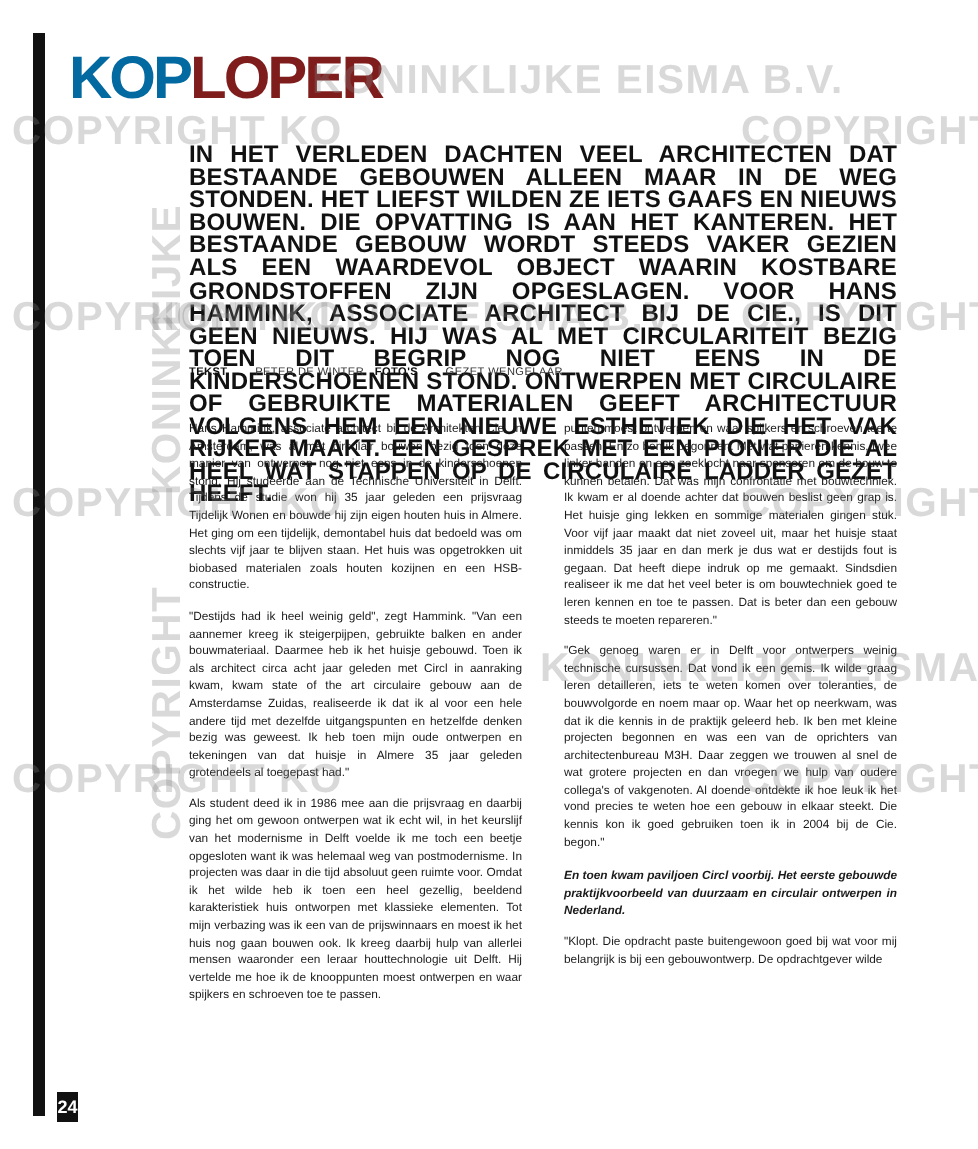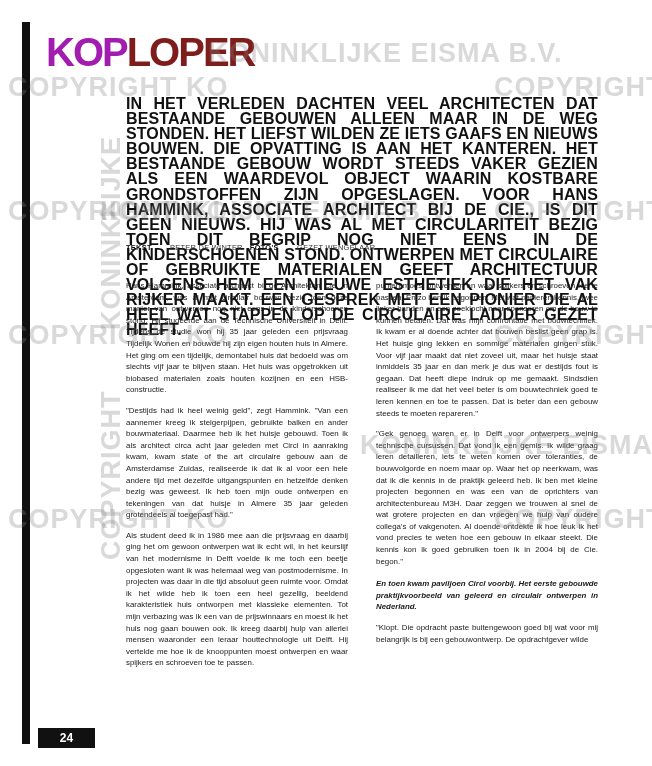--- a/index.html
+++ b/index.html
@@ -46,21 +46,21 @@
     display:flex;
     align-items:center;
   }
   .logo{
     font-size:40px;
     font-weight:bold;
     letter-spacing:-2px;
     font-family:"Liberation Sans", sans-serif;
     line-height:1;
   }
-  .logo .k{color:#a21caf;text-align:center;}
+  .logo .k{color:#0369a1;text-align:center;}
   .logo .l{color:#7f1d1d;}
   
   .intro{
     position:absolute;
     left:126px;top:96px;
     width:472px;
   }
   .intro p{
     margin:0;
     font-size:16px;
@@ -92,21 +92,21 @@
     text-align:justify;
   }
   .col-left{left:126px;}
   .col-right{left:376px;}
   .col p{margin:0 0 9px 0;}
   .col p.q{font-weight:bold;font-style:italic;margin-top:11px;}
   
   .pagenum{
     position:absolute;
     left:38px;top:728px;
-    width:57px;height:20px;
+    width:14px;height:20px;
     background:#111111;
     color:#ffffff;
     font-size:12px;
     font-weight:bold;
     display:flex;
     align-items:center;
     justify-content:center;
   }
 </style>
 </head>
@@ -133,21 +133,21 @@
   </div>
 
   <div class="col col-left">
       <p>Hans Hammink, associate architect bij de Architekten Cie. in Amsterdam, was al met circulair bouwen bezig toen deze manier van ontwerpen nog niet eens in de kinderschoenen stond. Hij studeerde aan de Technische Universiteit in Delft. Tijdens de studie won hij 35 jaar geleden een prijsvraag Tijdelijk Wonen en bouwde hij zijn eigen houten huis in Almere. Het ging om een tijdelijk, demontabel huis dat bedoeld was om slechts vijf jaar te blijven staan. Het huis was opgetrokken uit biobased materialen zoals houten kozijnen en een HSB-constructie.</p>
       <p>"Destijds had ik heel weinig geld", zegt Hammink. "Van een aannemer kreeg ik steigerpijpen, gebruikte balken en ander bouwmateriaal. Daarmee heb ik het huisje gebouwd. Toen ik als architect circa acht jaar geleden met Circl in aanraking kwam, kwam state of the art circulaire gebouw aan de Amsterdamse Zuidas, realiseerde ik dat ik al voor een hele andere tijd met dezelfde uitgangspunten en hetzelfde denken bezig was geweest. Ik heb toen mijn oude ontwerpen en tekeningen van dat huisje in Almere 35 jaar geleden grotendeels al toegepast had."</p>
       <p>Als student deed ik in 1986 mee aan die prijsvraag en daarbij ging het om gewoon ontwerpen wat ik echt wil, in het keurslijf van het modernisme in Delft voelde ik me toch een beetje opgesloten want ik was helemaal weg van postmodernisme. In projecten was daar in die tijd absoluut geen ruimte voor. Omdat ik het wilde heb ik toen een heel gezellig, beeldend karakteristiek huis ontworpen met klassieke elementen. Tot mijn verbazing was ik een van de prijswinnaars en moest ik het huis nog gaan bouwen ook. Ik kreeg daarbij hulp van allerlei mensen waaronder een leraar houttechnologie uit Delft. Hij vertelde me hoe ik de knooppunten moest ontwerpen en waar spijkers en schroeven toe te passen.</p>
     </div>
   <div class="col col-right">
       <p>punten moest ontwerpen en waar spijkers en schroeven toe te passen. En zo ben ik begonnen. Met wat papieren kennis, twee linker handen en een zoeklocht naar sponsoren om de bouw te kunnen betalen. Dat was mijn confrontatie met bouwtechniek. Ik kwam er al doende achter dat bouwen beslist geen grap is. Het huisje ging lekken en sommige materialen gingen stuk. Voor vijf jaar maakt dat niet zoveel uit, maar het huisje staat inmiddels 35 jaar en dan merk je dus wat er destijds fout is gegaan. Dat heeft diepe indruk op me gemaakt. Sindsdien realiseer ik me dat het veel beter is om bouwtechniek goed te leren kennen en toe te passen. Dat is beter dan een gebouw steeds te moeten repareren."</p>
       <p>"Gek genoeg waren er in Delft voor ontwerpers weinig technische cursussen. Dat vond ik een gemis. Ik wilde graag leren detailleren, iets te weten komen over toleranties, de bouwvolgorde en noem maar op. Waar het op neerkwam, was dat ik die kennis in de praktijk geleerd heb. Ik ben met kleine projecten begonnen en was een van de oprichters van architectenbureau M3H. Daar zeggen we trouwen al snel de wat grotere projecten en dan vroegen we hulp van oudere collega's of vakgenoten. Al doende ontdekte ik hoe leuk ik het vond precies te weten hoe een gebouw in elkaar steekt. Die kennis kon ik goed gebruiken toen ik in 2004 bij de Cie. begon."</p>
-      <p class="q">En toen kwam paviljoen Circl voorbij. Het eerste gebouwde praktijkvoorbeeld van geleerd en circulair ontwerpen in Nederland.</p>
+      <p class="q">En toen kwam paviljoen Circl voorbij. Het eerste gebouwde praktijkvoorbeeld van duurzaam en circulair ontwerpen in Nederland.</p>
       <p>"Klopt. Die opdracht paste buitengewoon goed bij wat voor mij belangrijk is bij een gebouwontwerp. De opdrachtgever wilde</p>
     </div>
 
   <div class="pagenum">24</div>
 </div>
 
 <div class="watermarks">
     <div class="wm wm-big" style="left: 208px; top: 38px;">KONINKLIJKE EISMA B.V.</div>
     <div class="wm wm-big" style="left: 8px; top: 72px;">COPYRIGHT KO</div>
     <div class="wm wm-big" style="left: 494px; top: 72px;">COPYRIGHT KO</div>

